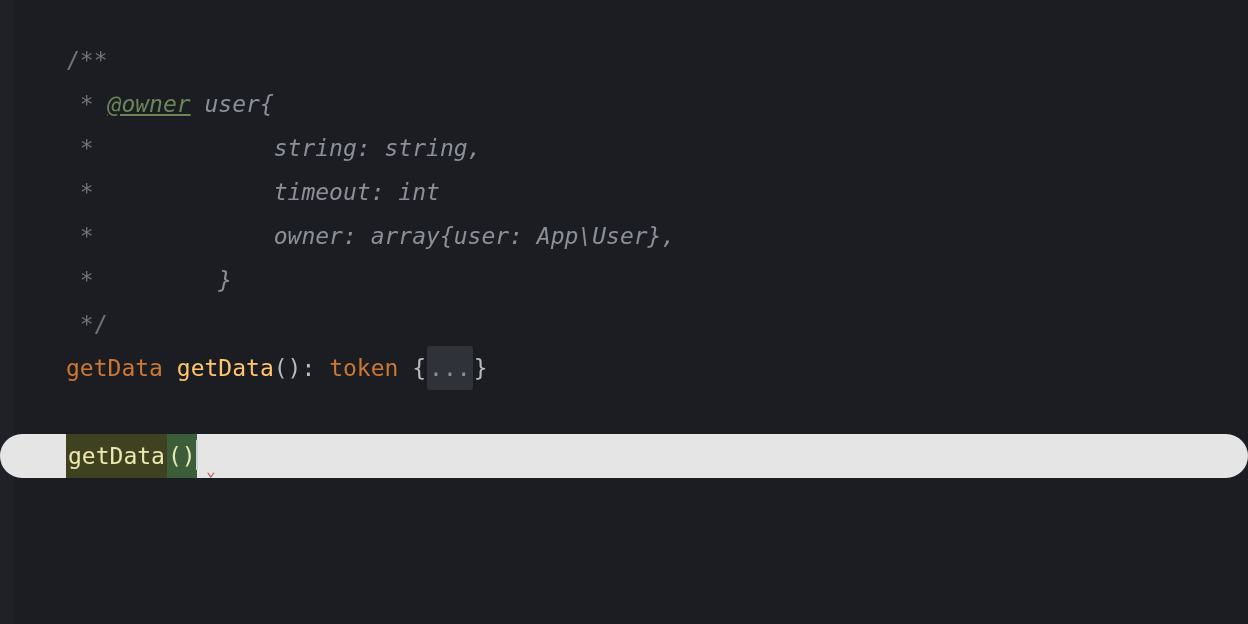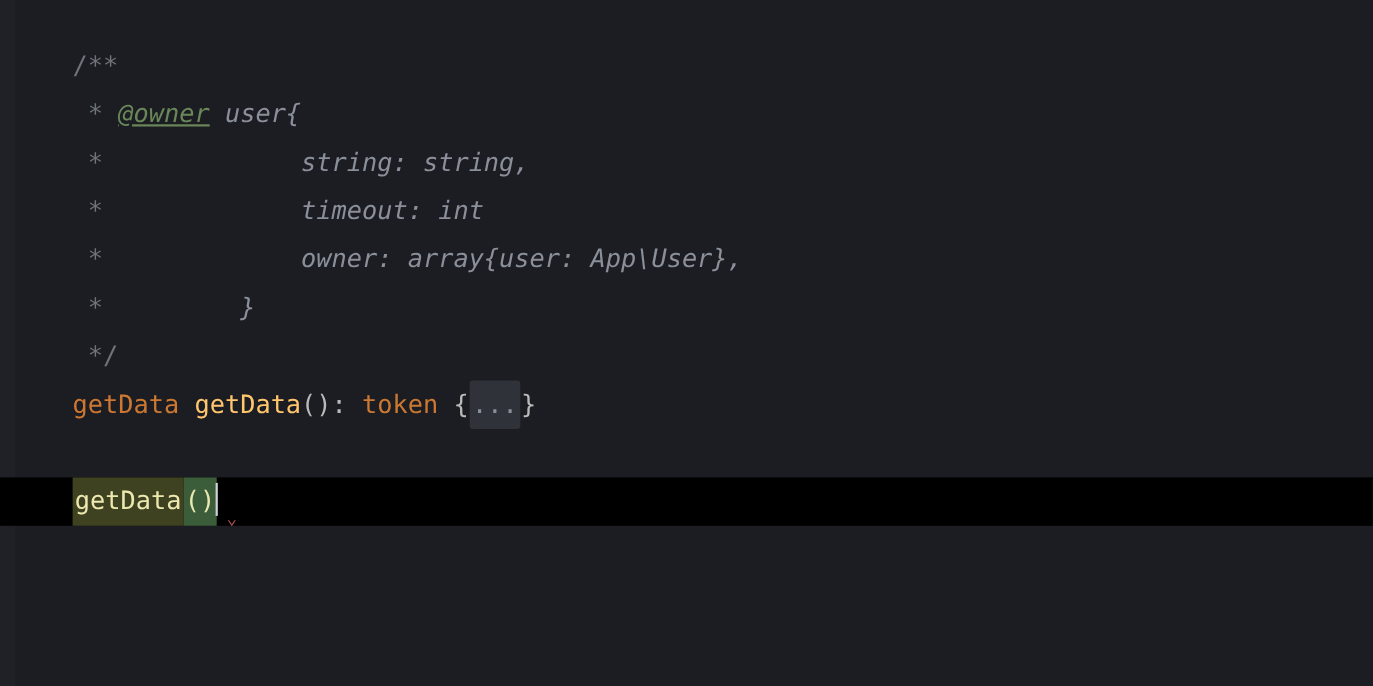--- a/index.html
+++ b/index.html
@@ -26,21 +26,22 @@
     width: 14px;
     background: #1f2127;
   }
   .line {
     padding-left: 66px;
     white-space: pre;
     color: #a9b7c6;
     height: 44px;
   }
   .current-line {
-    background: #000000;
+    background: #e5e5e5;
+    border-radius: 22px;
   }
   .c-gray   { color: #6f737a; }
   .c-greenU { color: #6a8759; text-decoration: underline; font-style: italic; }
   .c-ital   { font-style: italic; color: #8a8f99; }
   .c-orange { color: #cc7832; }
   .c-yellow { color: #ffc66d; }
   .c-default{ color: #bababa; }
   .fold {
     display: inline-block;
     background: #2f3238;

